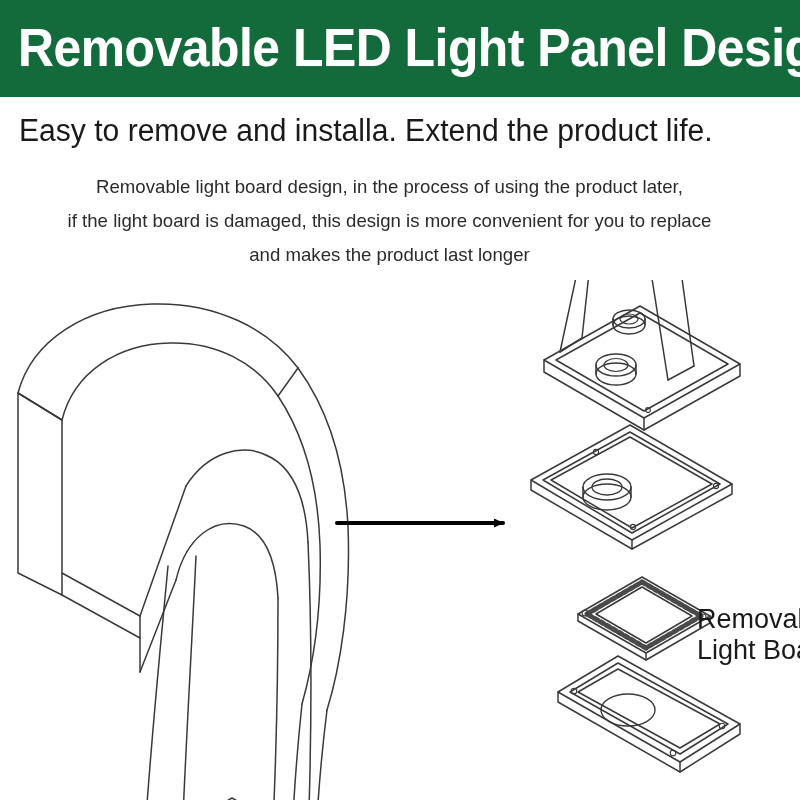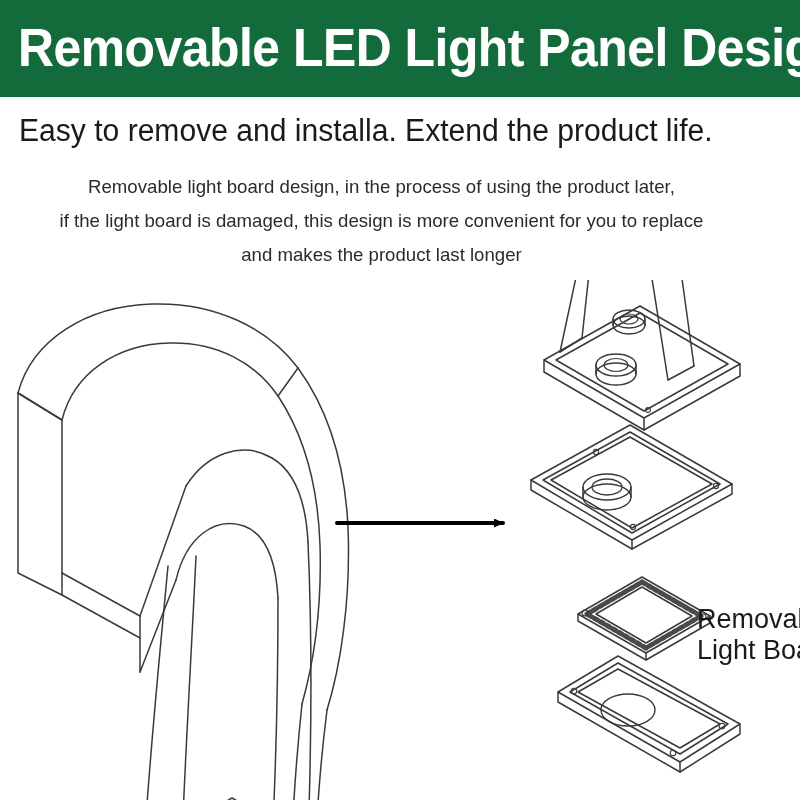--- a/index.html
+++ b/index.html
@@ -52,21 +52,21 @@
     font-size: 31px;
     line-height: 38px;
     font-weight: normal;
     transform: scaleX(0.97);
     transform-origin: left center;
   }
 
   
   #body-copy {
     position: absolute;
-    left: 0;
+    left: 8px;
     top: 170px;
     width: 763px;
     text-align: center;
     color: #2b2b2b;
     font-size: 19px;
     line-height: 34px;
     font-weight: normal;
   }
   #body-copy .bline {
     display: block;

